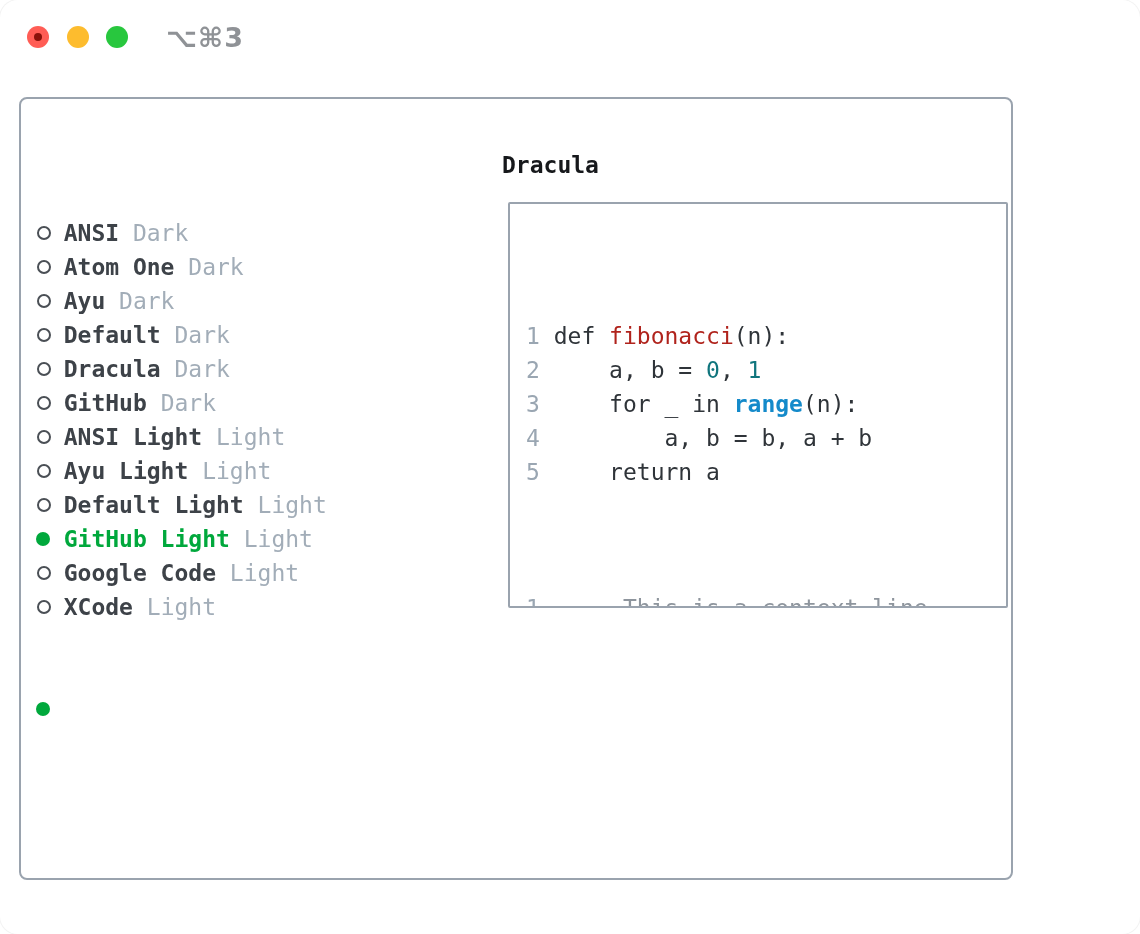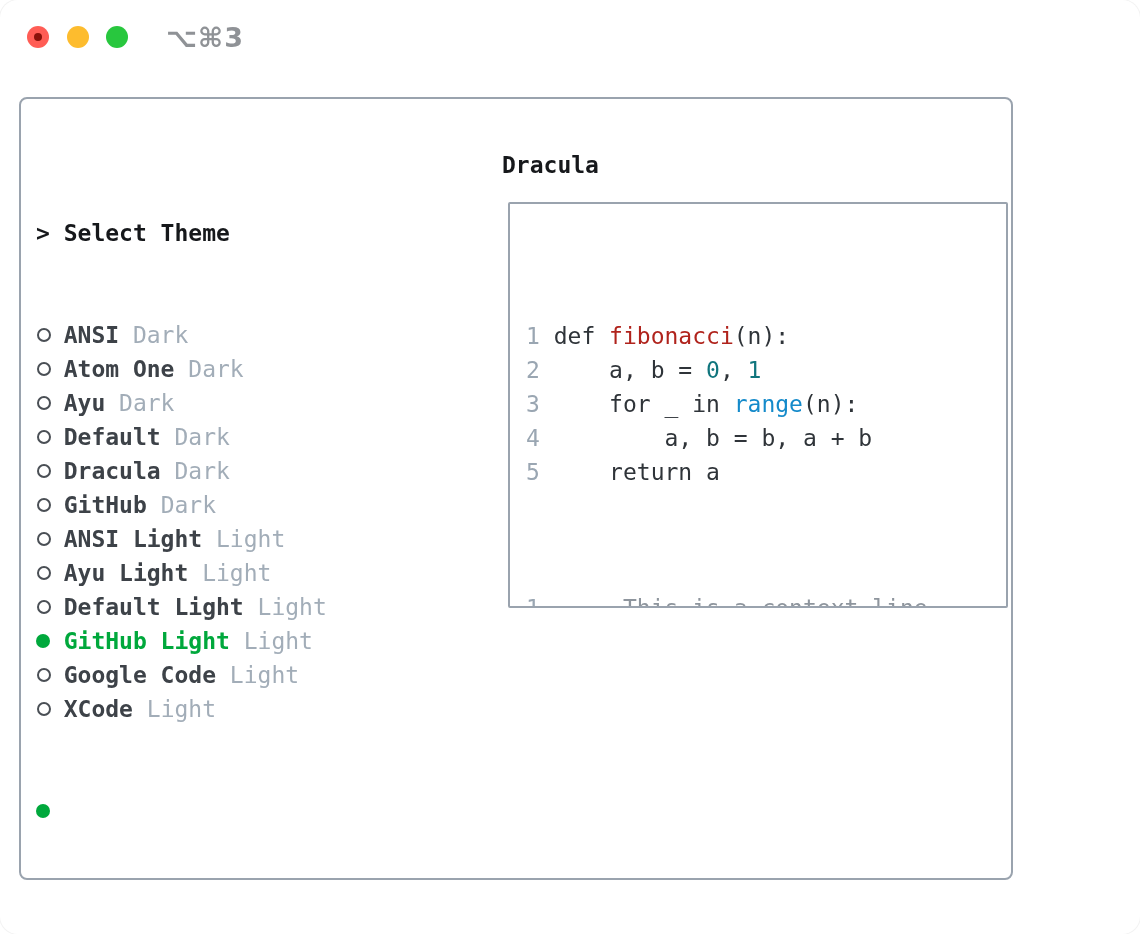--- a/index.html
+++ b/index.html
@@ -56,41 +56,40 @@
     position:absolute;left:487px;top:103px;width:500px;height:406px;
     border:2px solid var(--border);border-radius:2px;box-sizing:border-box;
     padding:47px 12px 0 16px;overflow:hidden;white-space:pre;
   }
   .code-line,.diff-line{height:34px;}
   .diff-block{margin-top:34px;}
   .ln{color:var(--num);}
   .tok-plain{color:var(--code-ink);}
   .tok-function{color:var(--func-red);}
   .tok-number{color:var(--teal);}
-  .tok-builtin{color:var(--builtin-blue);}
+  .tok-builtin{color:var(--builtin-blue);font-weight:bold;}
   .diff-context{color:var(--ctx);}
 </style>
 </head>
 <body>
 
 <div class="window">
 
   <div class="titlebar">
     <span class="light red">
         <span class="dot"></span>
       </span>
     <span class="light yellow"></span>
     <span class="light green"></span>
     <span class="window-title">⌥⌘3</span>
   </div>
 
   <div class="panel">
 
     <div class="left-col">
-      <div class="heading"><span class="marker">&gt;</span><span>Select Theme</span></div>
       <div id="theme-list"><div class="theme-item"><span class="bullet"></span><span class="theme-name">ANSI</span><span class="theme-variant"> Dark</span></div><div class="theme-item"><span class="bullet"></span><span class="theme-name">Atom One</span><span class="theme-variant"> Dark</span></div><div class="theme-item"><span class="bullet"></span><span class="theme-name">Ayu</span><span class="theme-variant"> Dark</span></div><div class="theme-item"><span class="bullet"></span><span class="theme-name">Default</span><span class="theme-variant"> Dark</span></div><div class="theme-item"><span class="bullet"></span><span class="theme-name">Dracula</span><span class="theme-variant"> Dark</span></div><div class="theme-item"><span class="bullet"></span><span class="theme-name">GitHub</span><span class="theme-variant"> Dark</span></div><div class="theme-item"><span class="bullet"></span><span class="theme-name">ANSI Light</span><span class="theme-variant"> Light</span></div><div class="theme-item"><span class="bullet"></span><span class="theme-name">Ayu Light</span><span class="theme-variant"> Light</span></div><div class="theme-item"><span class="bullet"></span><span class="theme-name">Default Light</span><span class="theme-variant"> Light</span></div><div class="theme-item sel"><span class="bullet sel"></span><span class="theme-name">GitHub Light</span><span class="theme-variant"> Light</span></div><div class="theme-item"><span class="bullet"></span><span class="theme-name">Google Code</span><span class="theme-variant"> Light</span></div><div class="theme-item"><span class="bullet"></span><span class="theme-name">XCode</span><span class="theme-variant"> Light</span></div></div>
       <div id="apply-list"><div class="apply-item sel"><span class="bullet sel"></span></div></div>
       
     </div>
 
     <div class="preview-heading">Dracula</div>
 
     <div class="preview-box">
       <div id="code-block"><div class="code-line"><span class="ln">1</span><span class="tok-plain"> def </span><span class="tok-function">fibonacci</span><span class="tok-plain">(n):</span></div><div class="code-line"><span class="ln">2</span><span class="tok-plain">     a, b = </span><span class="tok-number">0</span><span class="tok-plain">, </span><span class="tok-number">1</span></div><div class="code-line"><span class="ln">3</span><span class="tok-plain">     for _ in </span><span class="tok-builtin">range</span><span class="tok-plain">(n):</span></div><div class="code-line"><span class="ln">4</span><span class="tok-plain">         a, b = b, a + b</span></div><div class="code-line"><span class="ln">5</span><span class="tok-plain">     return a</span></div></div>
       <div class="diff-block" id="diff-block"><div class="diff-line"><span class="ln">1</span><span class="diff-context">      This is a context line.</span></div></div>

